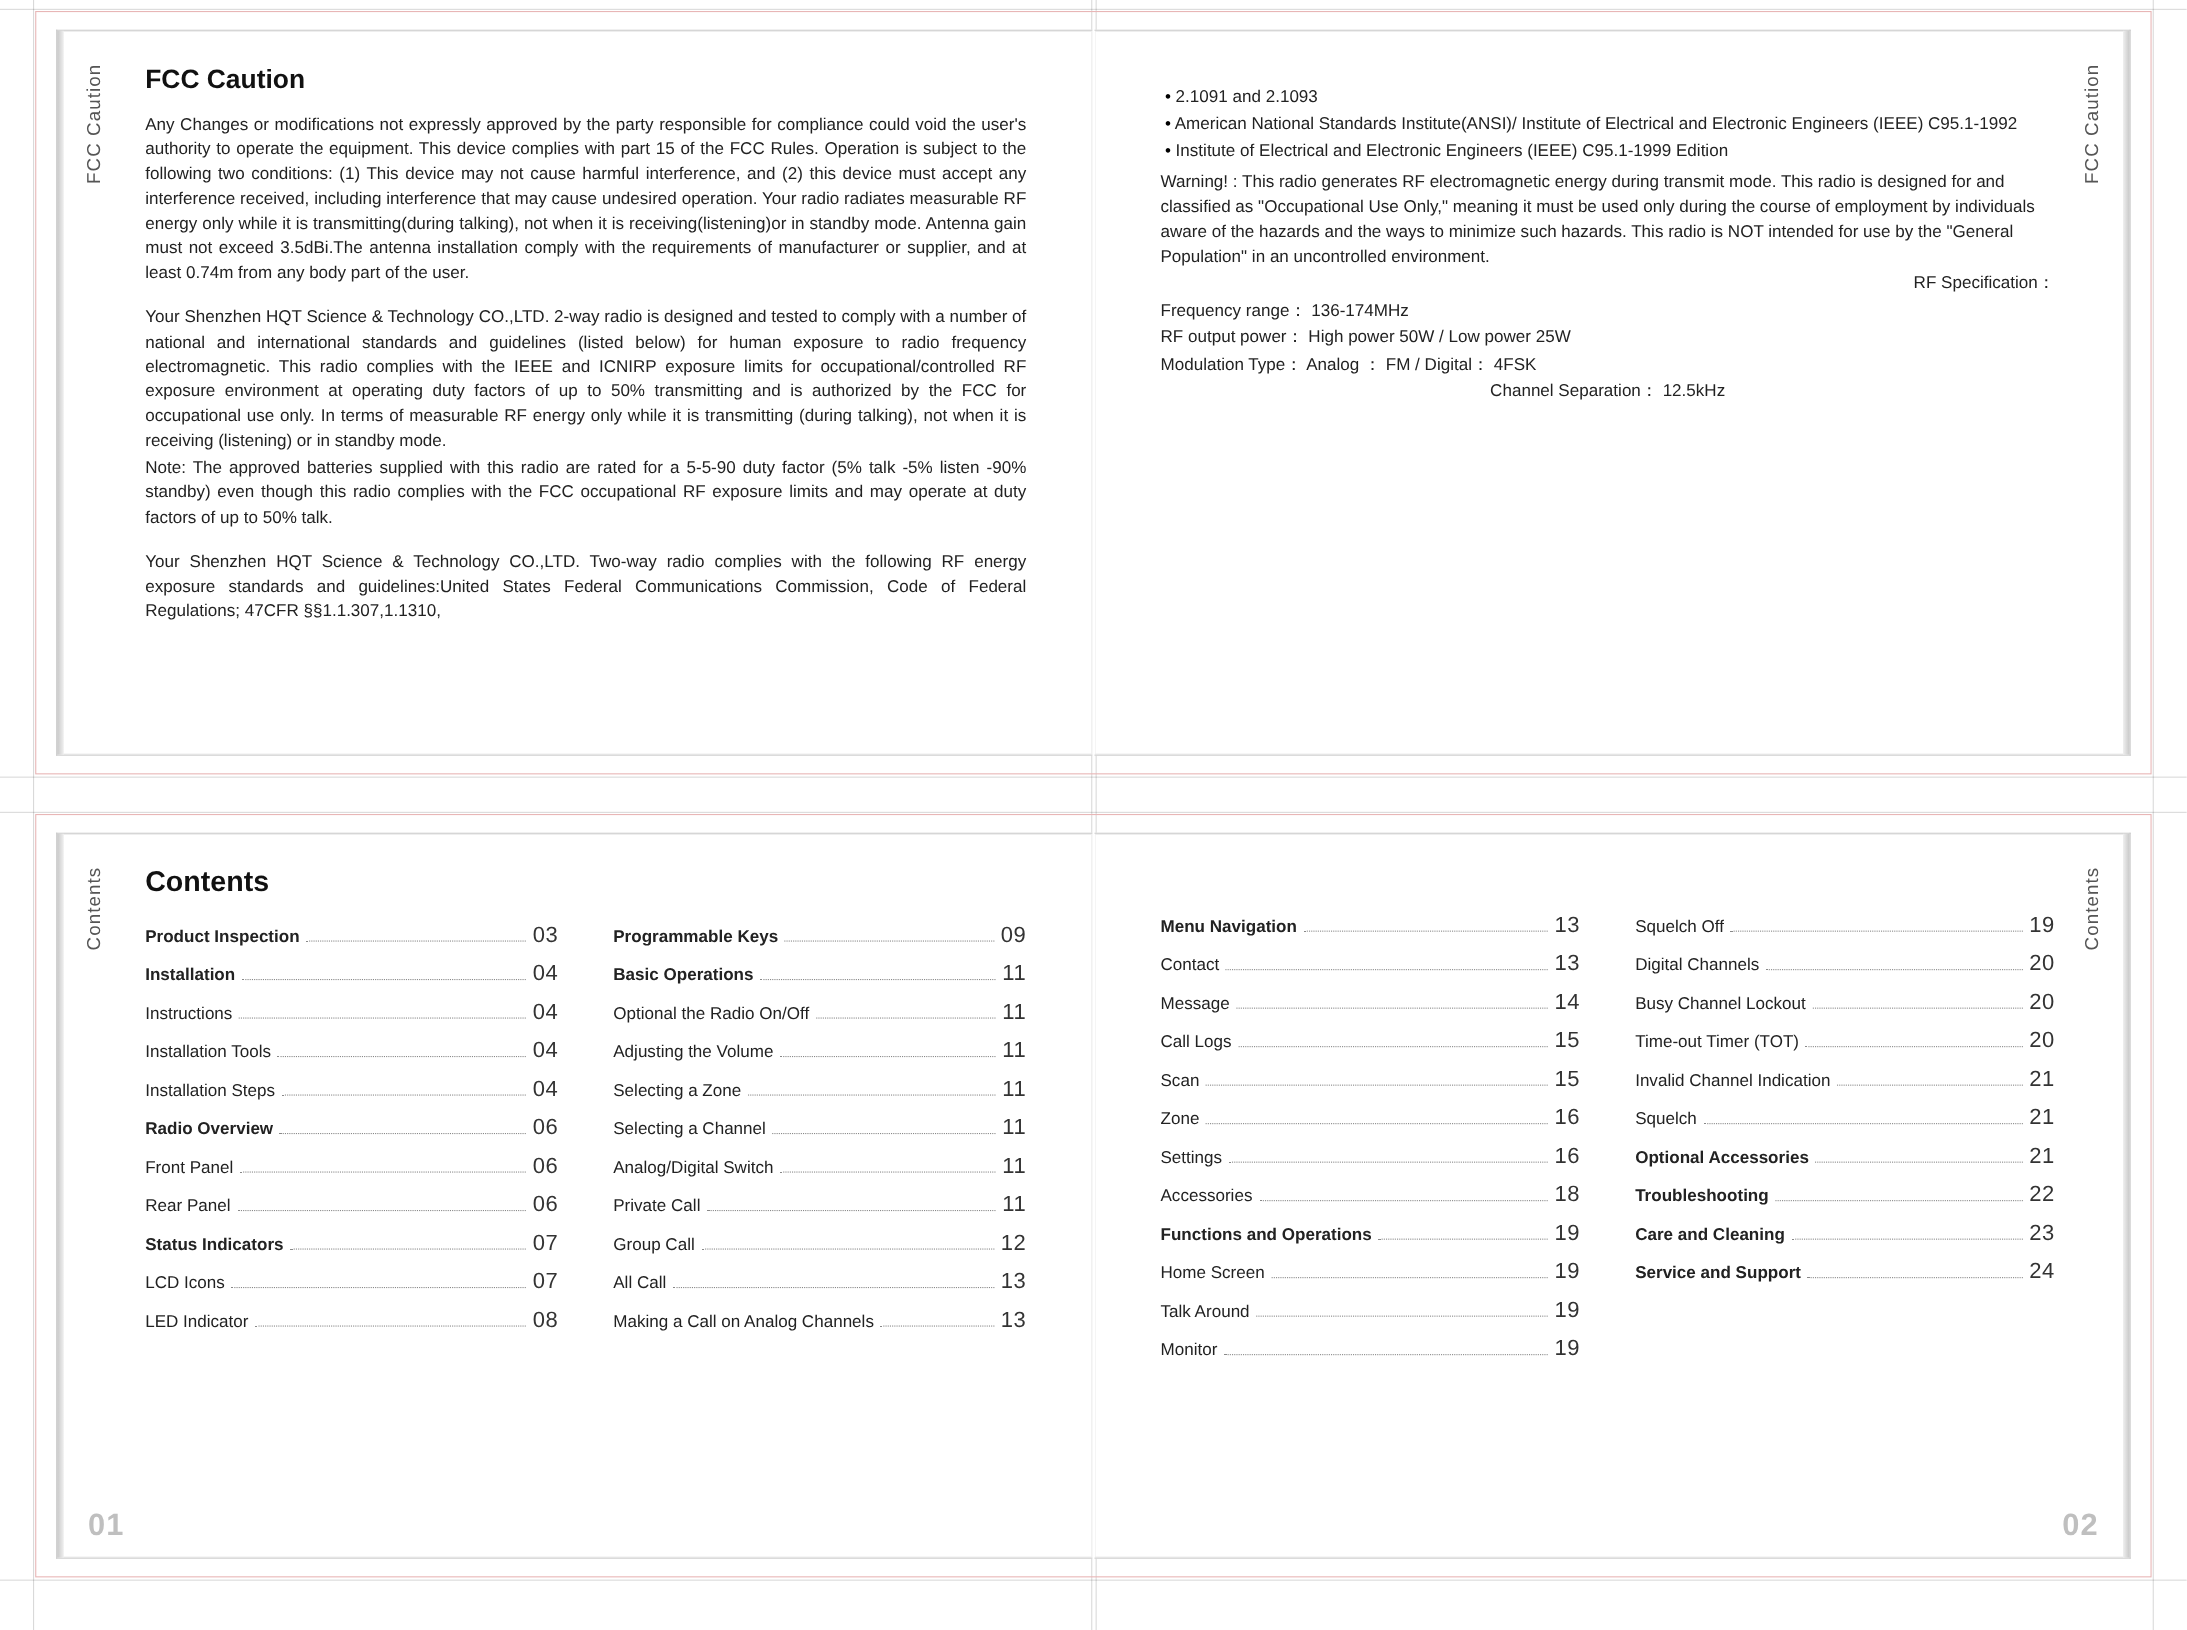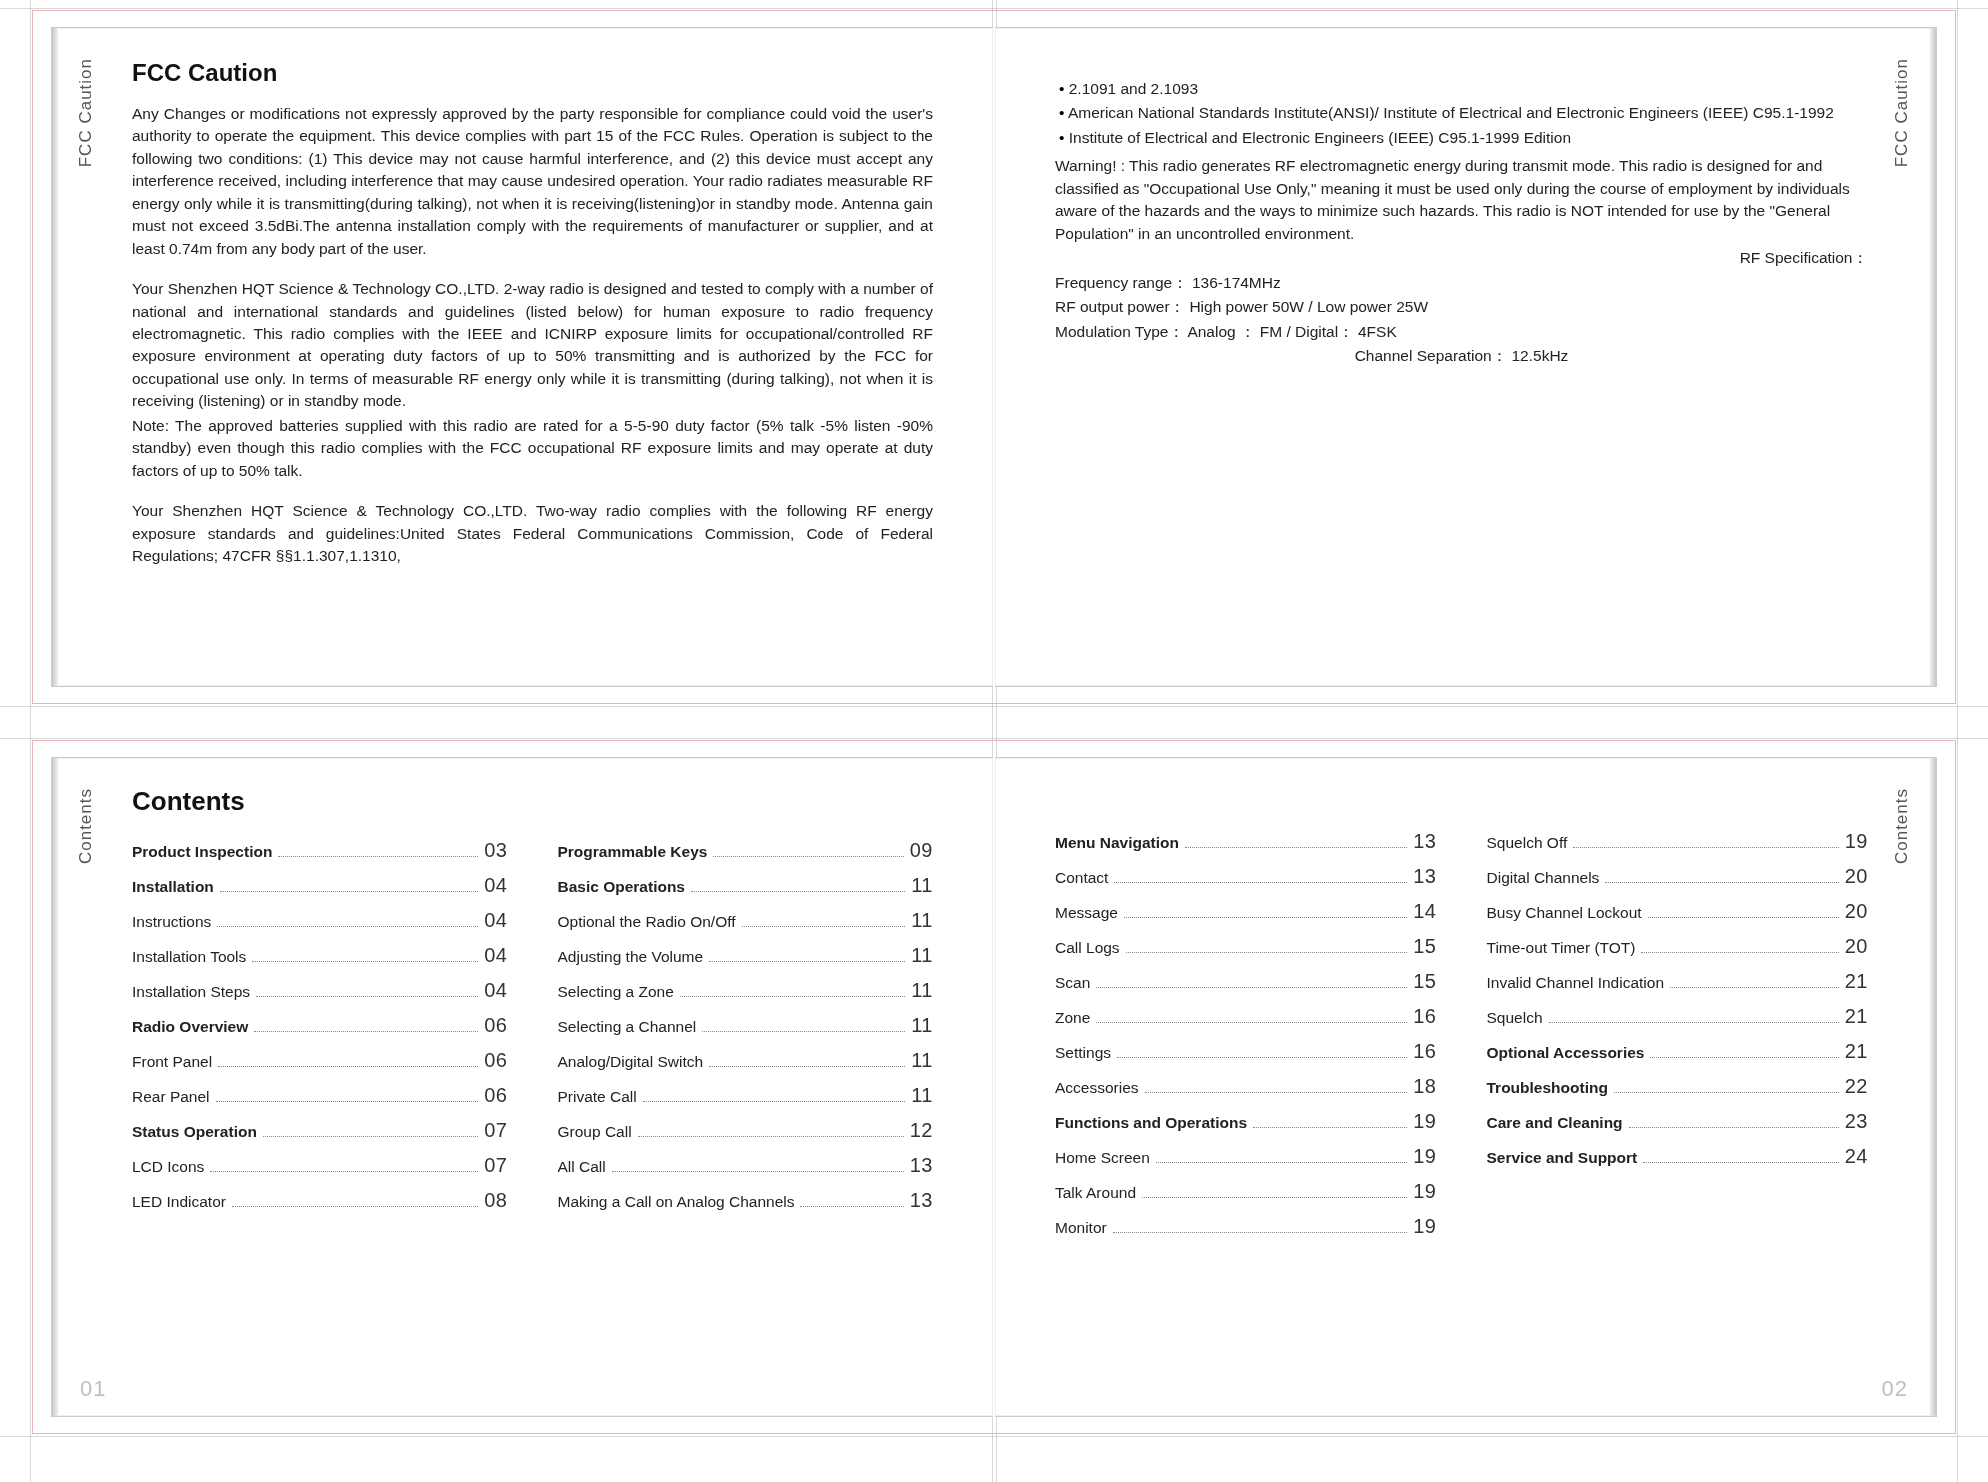--- a/index.html
+++ b/index.html
@@ -124,23 +124,23 @@
   .toc-row .pg {
     flex: 0 0 auto;
     font-size: 20px;
     color: #333;
     letter-spacing: 0.5px;
   }
 
   .page-num {
     position: absolute;
     bottom: 14px;
-    font-size: 22px;
+    font-size: 28px;
     color: #bfbfbf;
-    font-weight: 400;
+    font-weight: 700;
     letter-spacing: 1px;
   }
   .page-num.left  { left: 28px; }
   .page-num.right { right: 28px; }
 </style>
 </head>
 <body>
 
 <div class="crop-h" style="left:0;right:0;top:8px"></div>
 <div class="crop-h" style="left:0;right:0;top:706px"></div>
@@ -220,21 +220,21 @@
               <span class="label">Front Panel</span>
               <span class="dots"></span>
               <span class="pg">06</span>
             </div>
             <div class="toc-row">
               <span class="label">Rear Panel</span>
               <span class="dots"></span>
               <span class="pg">06</span>
             </div>
             <div class="toc-row">
-              <span class="label bold">Status Operation</span>
+              <span class="label bold">Status Indicators</span>
               <span class="dots"></span>
               <span class="pg">07</span>
             </div>
             <div class="toc-row">
               <span class="label">LCD Icons</span>
               <span class="dots"></span>
               <span class="pg">07</span>
             </div>
             <div class="toc-row">
               <span class="label">LED Indicator</span>

